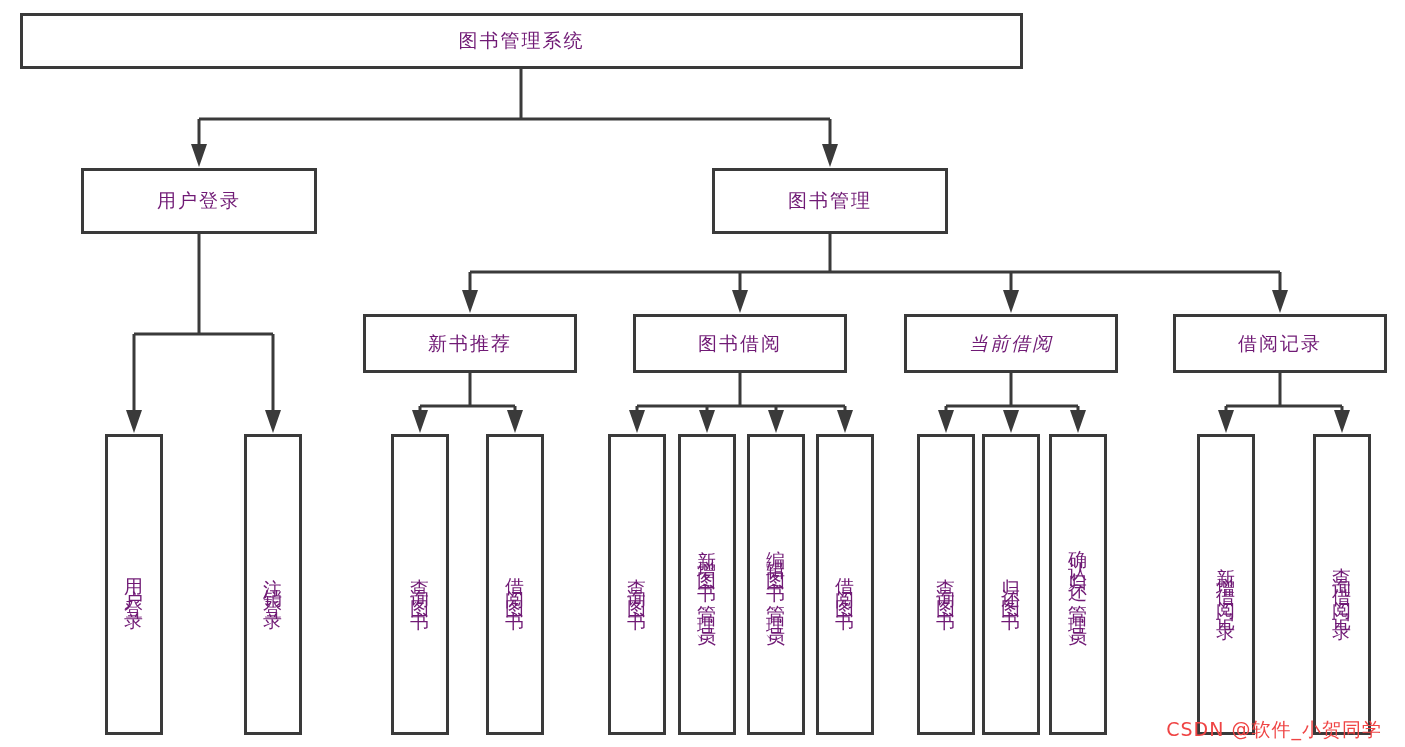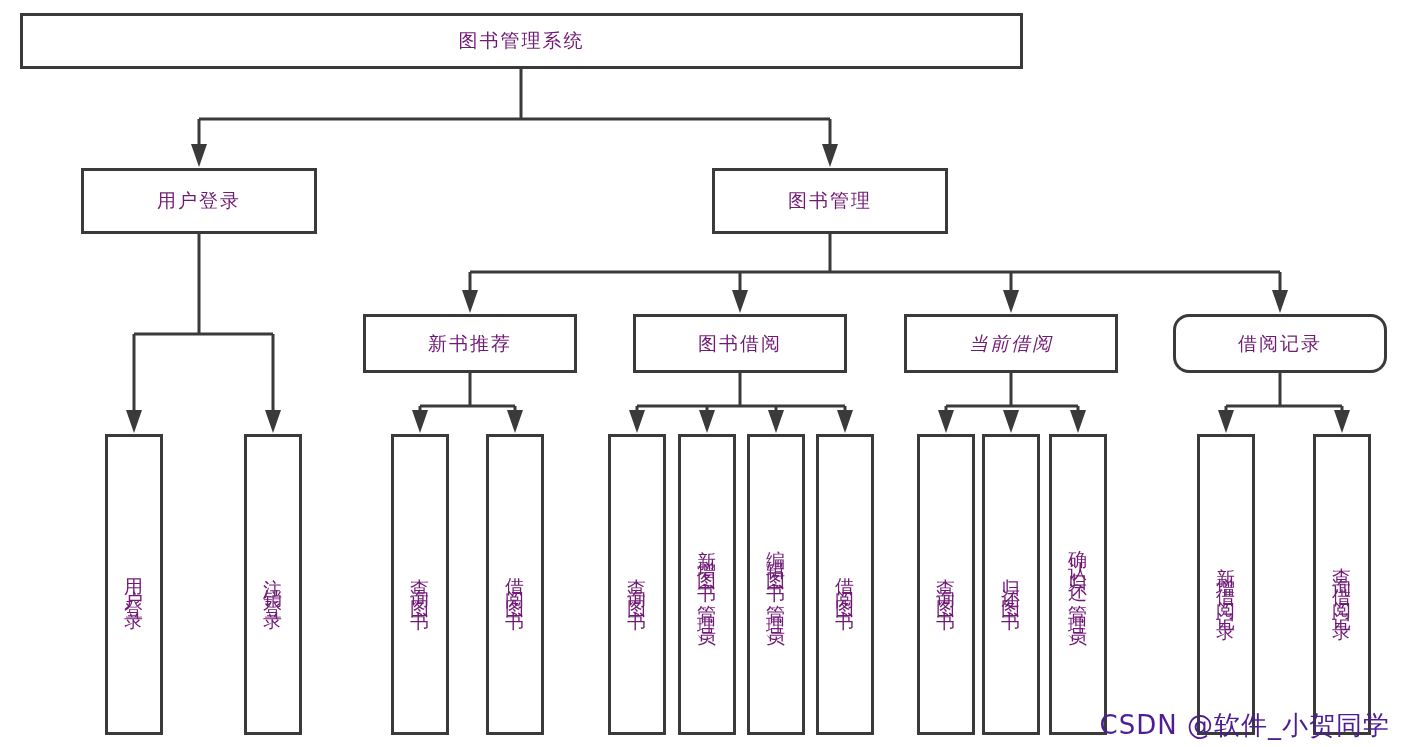--- a/index.html
+++ b/index.html
@@ -48,41 +48,41 @@
     line-height: 1;
   }
   
   .n-root   { left: 20px;  top: 13px;  width: 1003px; height: 56px; }
   .n-l2a    { left: 81px;  top: 168px; width: 236px;  height: 66px; }
   .n-l2b    { left: 712px; top: 168px; width: 236px;  height: 66px; }
   .n-l3     { top: 314px; height: 59px; width: 214px; align-items: center; }
   .n-l3a    { left: 363px; }
   .n-l3b    { left: 633px; }
   .n-l3c    { left: 904px; font-style: italic; }
-  .n-l3d    { left: 1173px; border-radius: 16px; }
+  .n-l3d    { left: 1173px; }
   .leaf     { top: 434px; height: 301px; width: 58px; }
   .lf-1  { left: 105px; }
   .lf-2  { left: 244px; }
   .lf-3  { left: 391px; }
   .lf-4  { left: 486px; }
   .lf-5  { left: 608px; }
   .lf-6  { left: 678px; }
   .lf-7  { left: 747px; }
   .lf-8  { left: 816px; }
   .lf-9  { left: 917px; }
   .lf-10 { left: 982px; }
   .lf-11 { left: 1049px; }
   .lf-12 { left: 1197px; }
   .lf-13 { left: 1313px; }
   .watermark {
     position: absolute;
-    right: 15px;
+    right: 23px;
     bottom: 4px;
-    font-size: 26px;
-    color: #4c1d95;
+    font-size: 19px;
+    color: #ef4444;
     letter-spacing: 1px;
     z-index: 5;
     white-space: nowrap;
   }
 </style>
 </head>
 <body>
 
 <div class="canvas">
 

